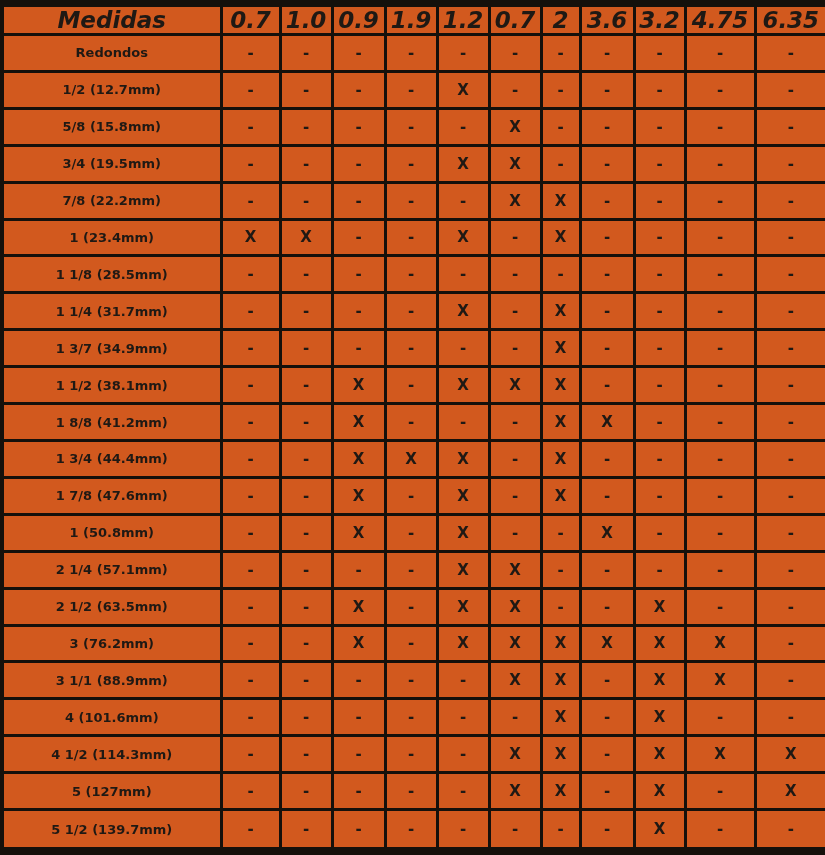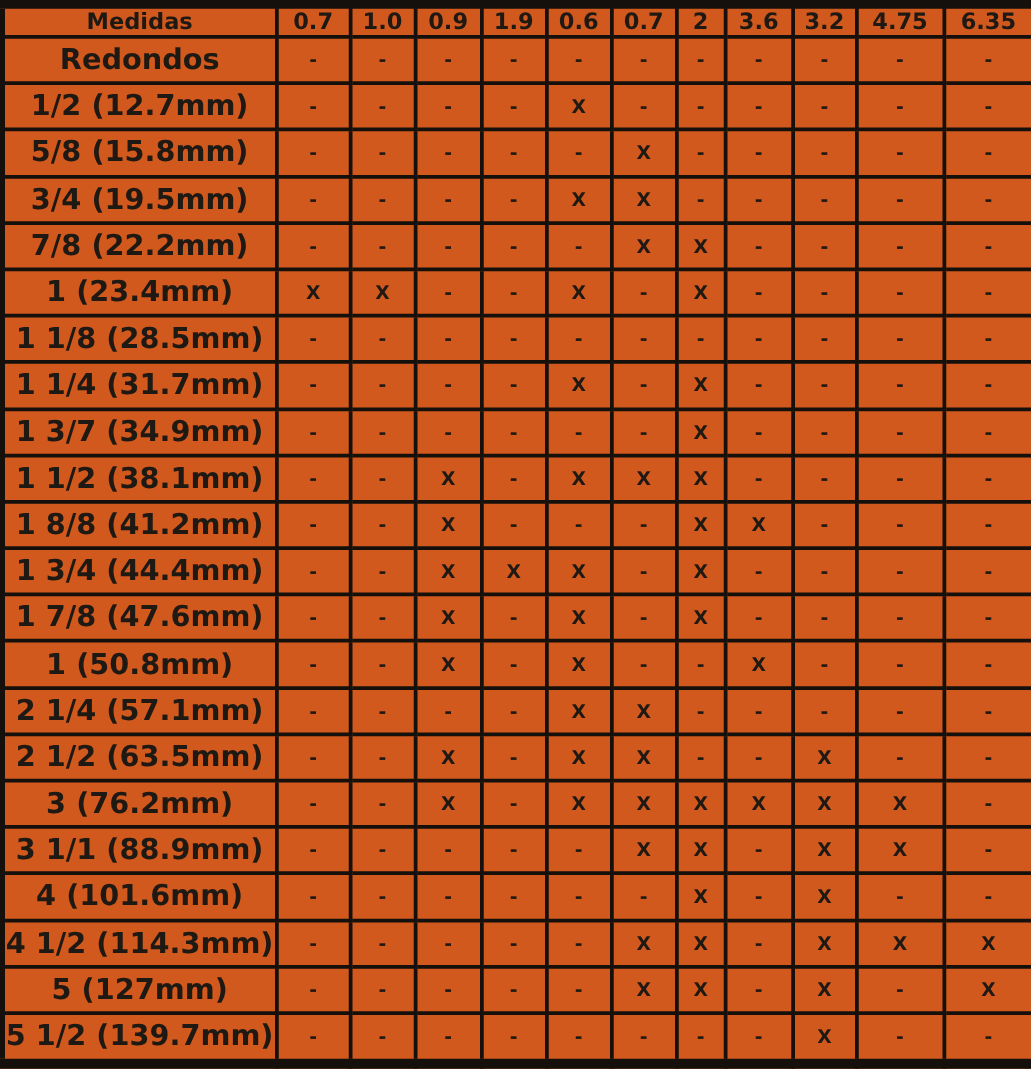--- a/index.html
+++ b/index.html
@@ -16,22 +16,22 @@
     font-family:"DejaVu Sans","Liberation Sans",sans-serif;
     box-sizing:border-box;
   }
   table{border:4px solid var(--grid);border-top-width:7px;border-bottom-width:8px;}
   th,td{
     border:3px solid var(--grid);
     text-align:center;vertical-align:middle;
     color:var(--text);font-weight:bold;
     padding:0;overflow:hidden;white-space:nowrap;
   }
-  th{font-size:18px;}
-  td.label{font-size:23px;}
+  th{font-size:23px;font-style:italic;}
+  td.label{font-size:13px;}
   td.val{font-size:15px;}
 </style>
 </head>
 <body>
 
 <div class="page">
   <table>
     <colgroup>
       <col style="width:219px">
         <col style="width:59px">
@@ -46,21 +46,21 @@
         <col style="width:70px">
         <col style="width:72px">
     </colgroup>
     <thead>
       <tr>
           <th>Medidas</th>
           <th>0.7</th>
           <th>1.0</th>
           <th>0.9</th>
           <th>1.9</th>
-          <th>0.6</th>
+          <th>1.2</th>
           <th>0.7</th>
           <th>2</th>
           <th>3.6</th>
           <th>3.2</th>
           <th>4.75</th>
           <th>6.35</th>
         </tr>
     </thead>
     <tbody>
         <tr>

